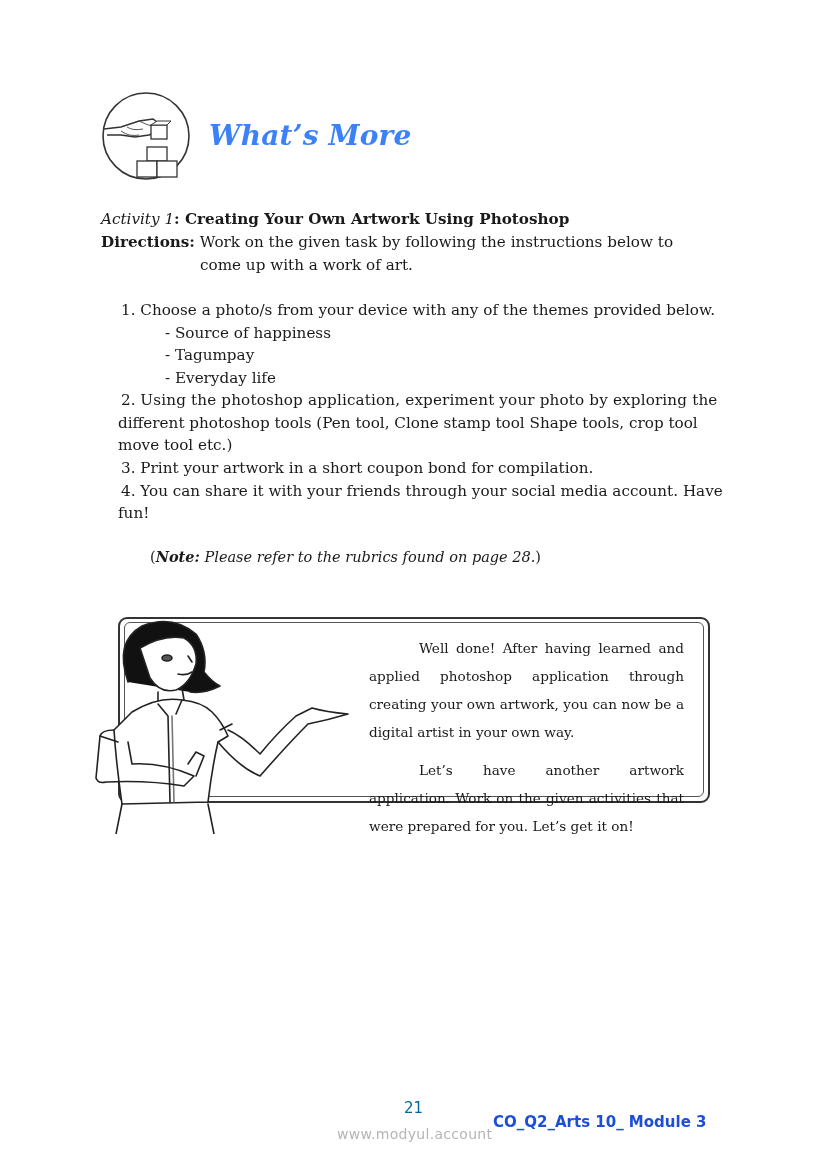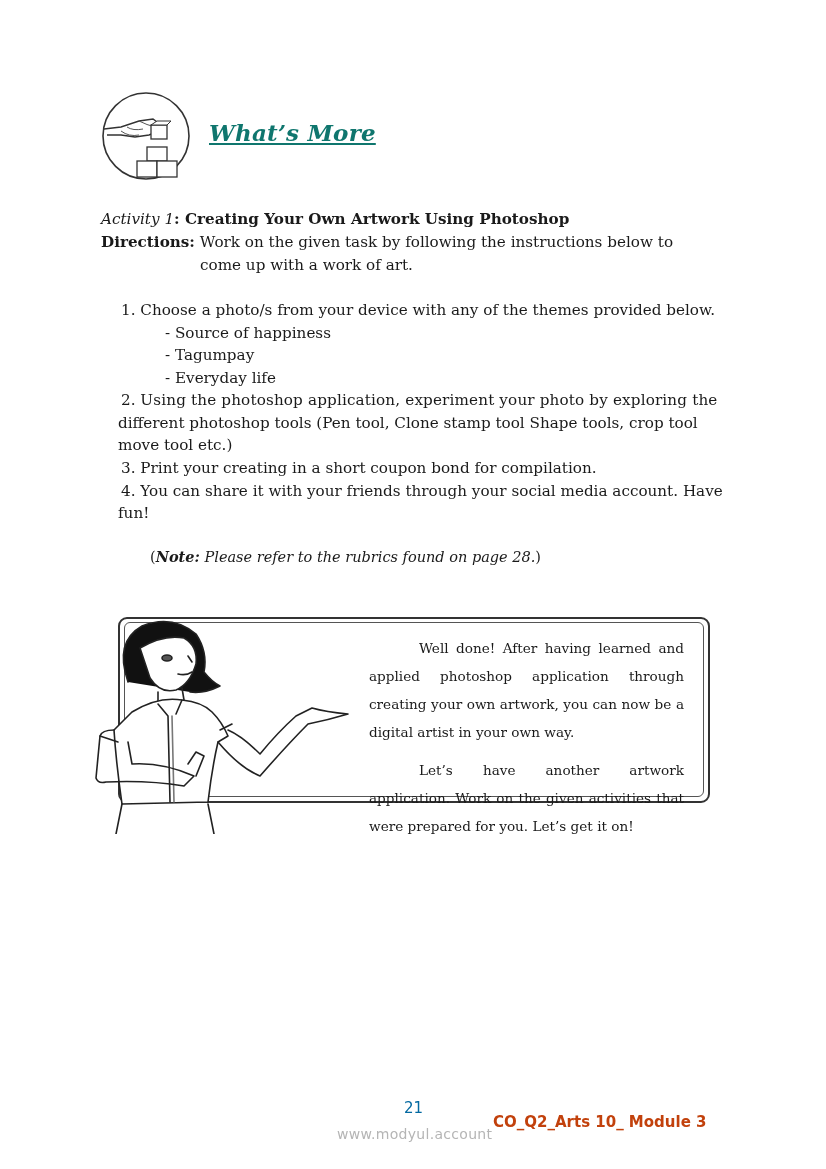--- a/index.html
+++ b/index.html
@@ -6,23 +6,22 @@
   body {
     width: 826px; height: 1169px; position: relative; overflow: hidden;
     font-family: "DejaVu Serif", serif; color: #1a1a1a;
   }
   .abs { position: absolute; }
 
   
   #header-icon { left: 101px; top: 91px; width: 90px; height: 90px; }
   #section-title {
     left: 209px; top: 119px; font-family: "DejaVu Serif", serif;
-    font-weight: bold; font-style: italic; font-size: 23px; color: #0f766e;
+    font-weight: bold; font-style: italic; font-size: 28px; color: #3b82f6;
     letter-spacing: 0.2px;
-    text-decoration: underline;
   }
 
   .txt { font-size: 15.2px; line-height: 22.6px; white-space: nowrap; }
 
   #activity-title { left: 101px; top: 208px; }
   #activity-title .label { font-style: italic; font-weight: normal; }
   #activity-title .name { font-weight: bold; }
 
   #directions { left: 101px; top: 231px; }
   #directions .label { font-weight: bold; }
@@ -54,21 +53,21 @@
   #board-text p.last-left { text-align-last: left; }
 
   #teacher { left: 92px; top: 612px; width: 275px; height: 222px; }
 
   
   #page-number {
     left: 404px; top: 1099px; font-family: "DejaVu Sans", sans-serif; font-size: 15px; color: #0369a1;
   }
   #footer-code {
     left: 493px; top: 1113px; font-family: "DejaVu Sans", sans-serif; font-weight: bold;
-    font-size: 15px; color: #c2410c;
+    font-size: 15px; color: #1d4ed8;
   }
   #watermark {
     left: 337px; top: 1126px; font-family: "DejaVu Sans", sans-serif; font-size: 14px;
     color: #b5b5b5; letter-spacing: 0.3px;
   }
 </style>
 </head>
 <body>
 
 <svg id="header-icon" class="abs" viewBox="0 0 90 90">
@@ -105,21 +104,21 @@
 
 <div class="abs txt item" style="top:389px;">
   <span>2.</span>
   <span style="letter-spacing:0.15px;">Using the photoshop application, experiment your photo by exploring the</span>
 </div>
 <div class="abs txt cont" style="top:412px;">different photoshop tools (Pen tool, Clone stamp tool Shape tools, crop tool</div>
 <div class="abs txt cont" style="top:434px;">move tool etc.)</div>
 
 <div class="abs txt item" style="top:457px;">
   <span>3.</span>
-  <span>Print your creating in a short coupon bond for compilation.</span>
+  <span>Print your artwork in a short coupon bond for compilation.</span>
 </div>
 
 <div class="abs txt item" style="top:480px;">
   <span>4.</span>
   <span>You can share it with your friends through your social media account. Have</span>
 </div>
 <div class="abs txt cont" style="top:502px;">fun!</div>
 
 <div id="note" class="abs">
   <span class="paren">(</span><span class="label">Note:</span><span> Please refer to the rubrics found on page 28.</span><span class="paren">)</span>

